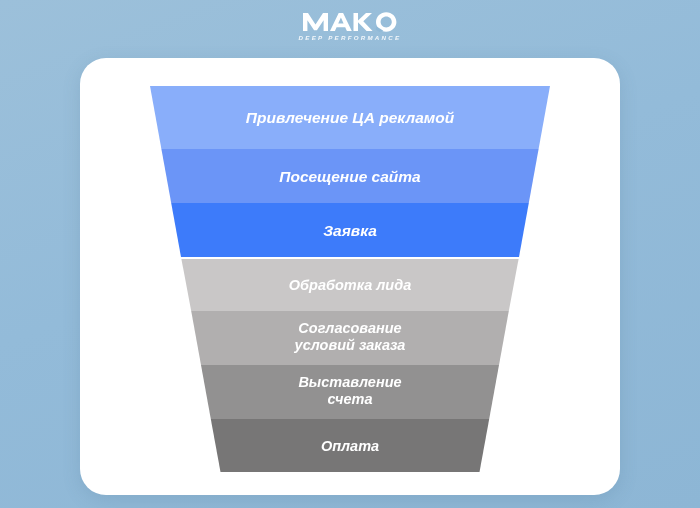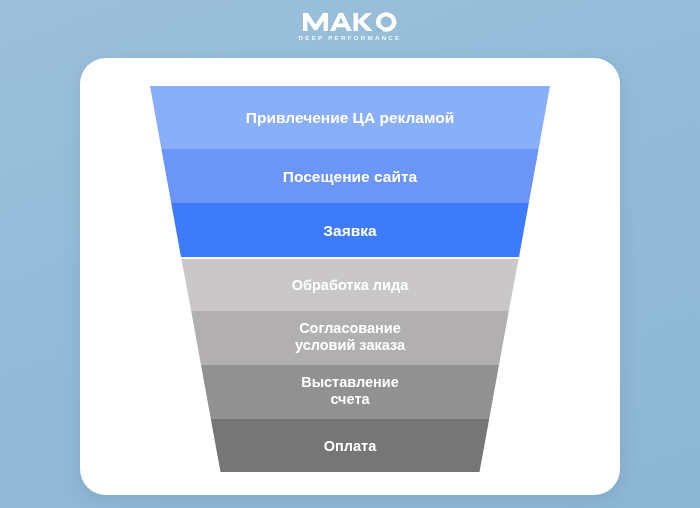--- a/index.html
+++ b/index.html
@@ -13,20 +13,21 @@
     font-family: "Liberation Sans", sans-serif;
     background: #93bbd9;
     position: relative;
   }
 
   
   #page-root {
     position: absolute;
     inset: 0;
     background: linear-gradient(160deg, #9cc0da 0%, #8fb8d6 45%, #8db6d5 100%);
+    font-style: italic;
   }
 
   
   .logo-block {
     position: absolute;
     left: 0;
     right: 0;
     top: 12px;
     display: flex;
     flex-direction: column;

